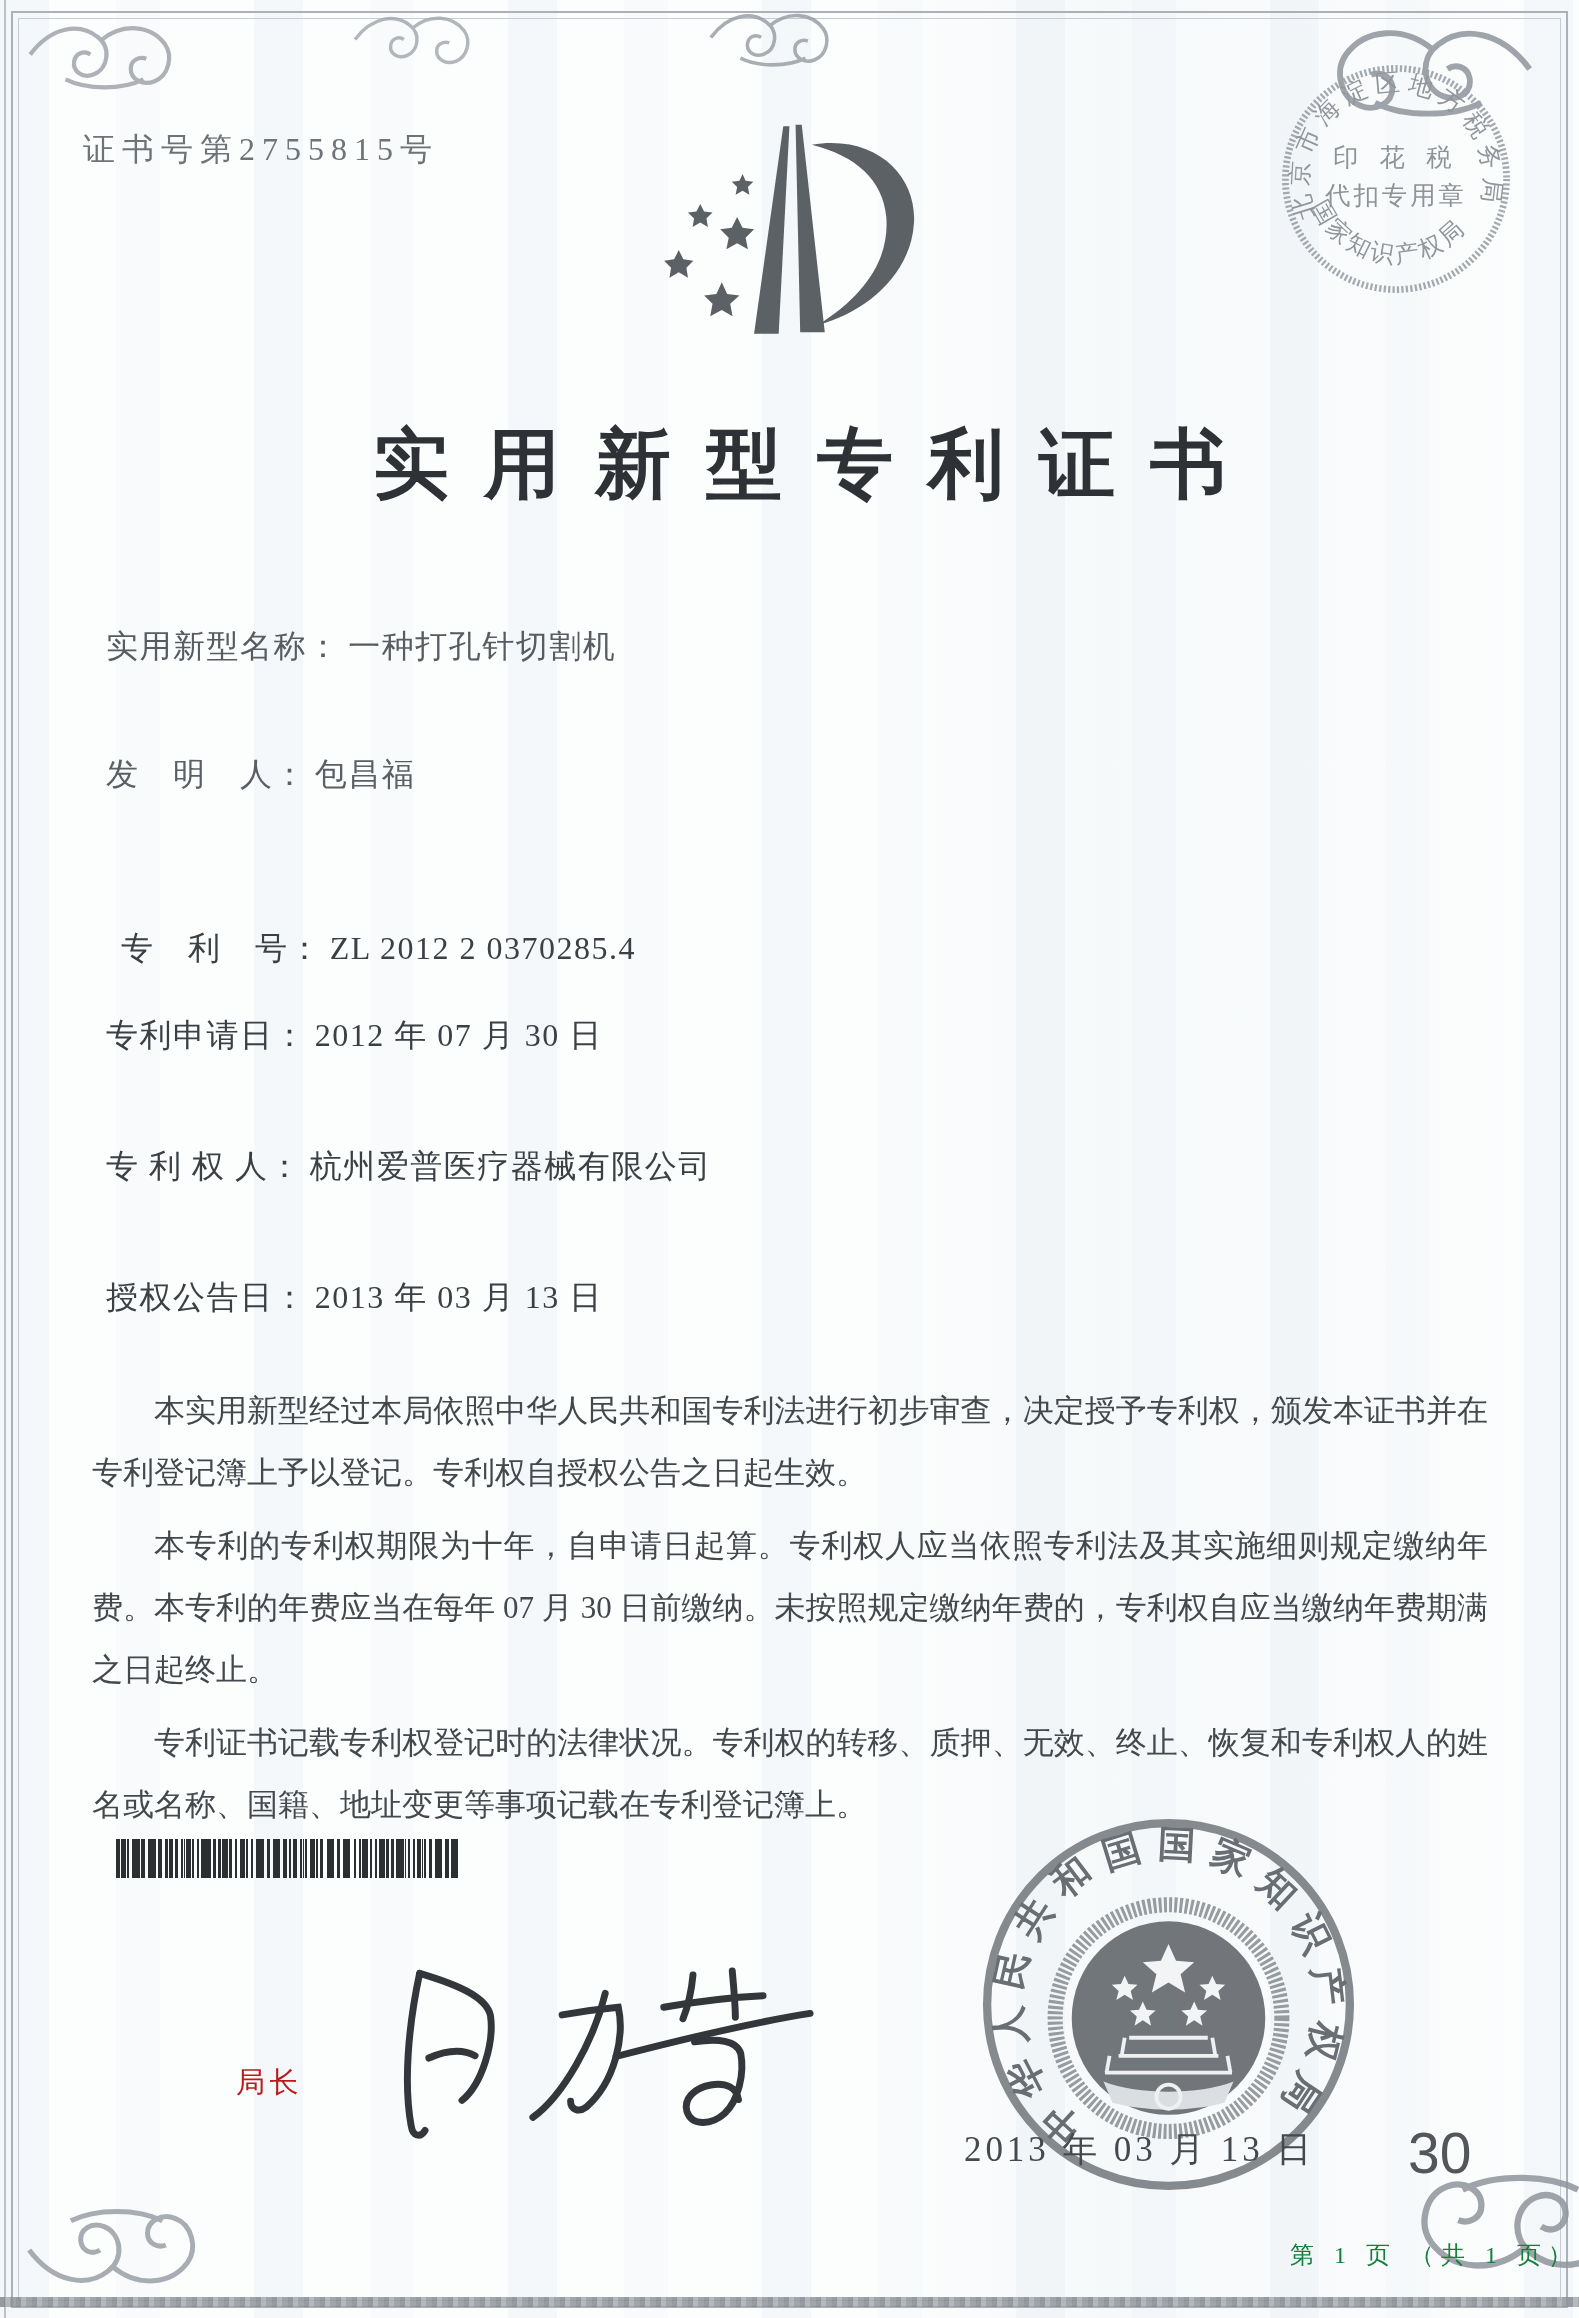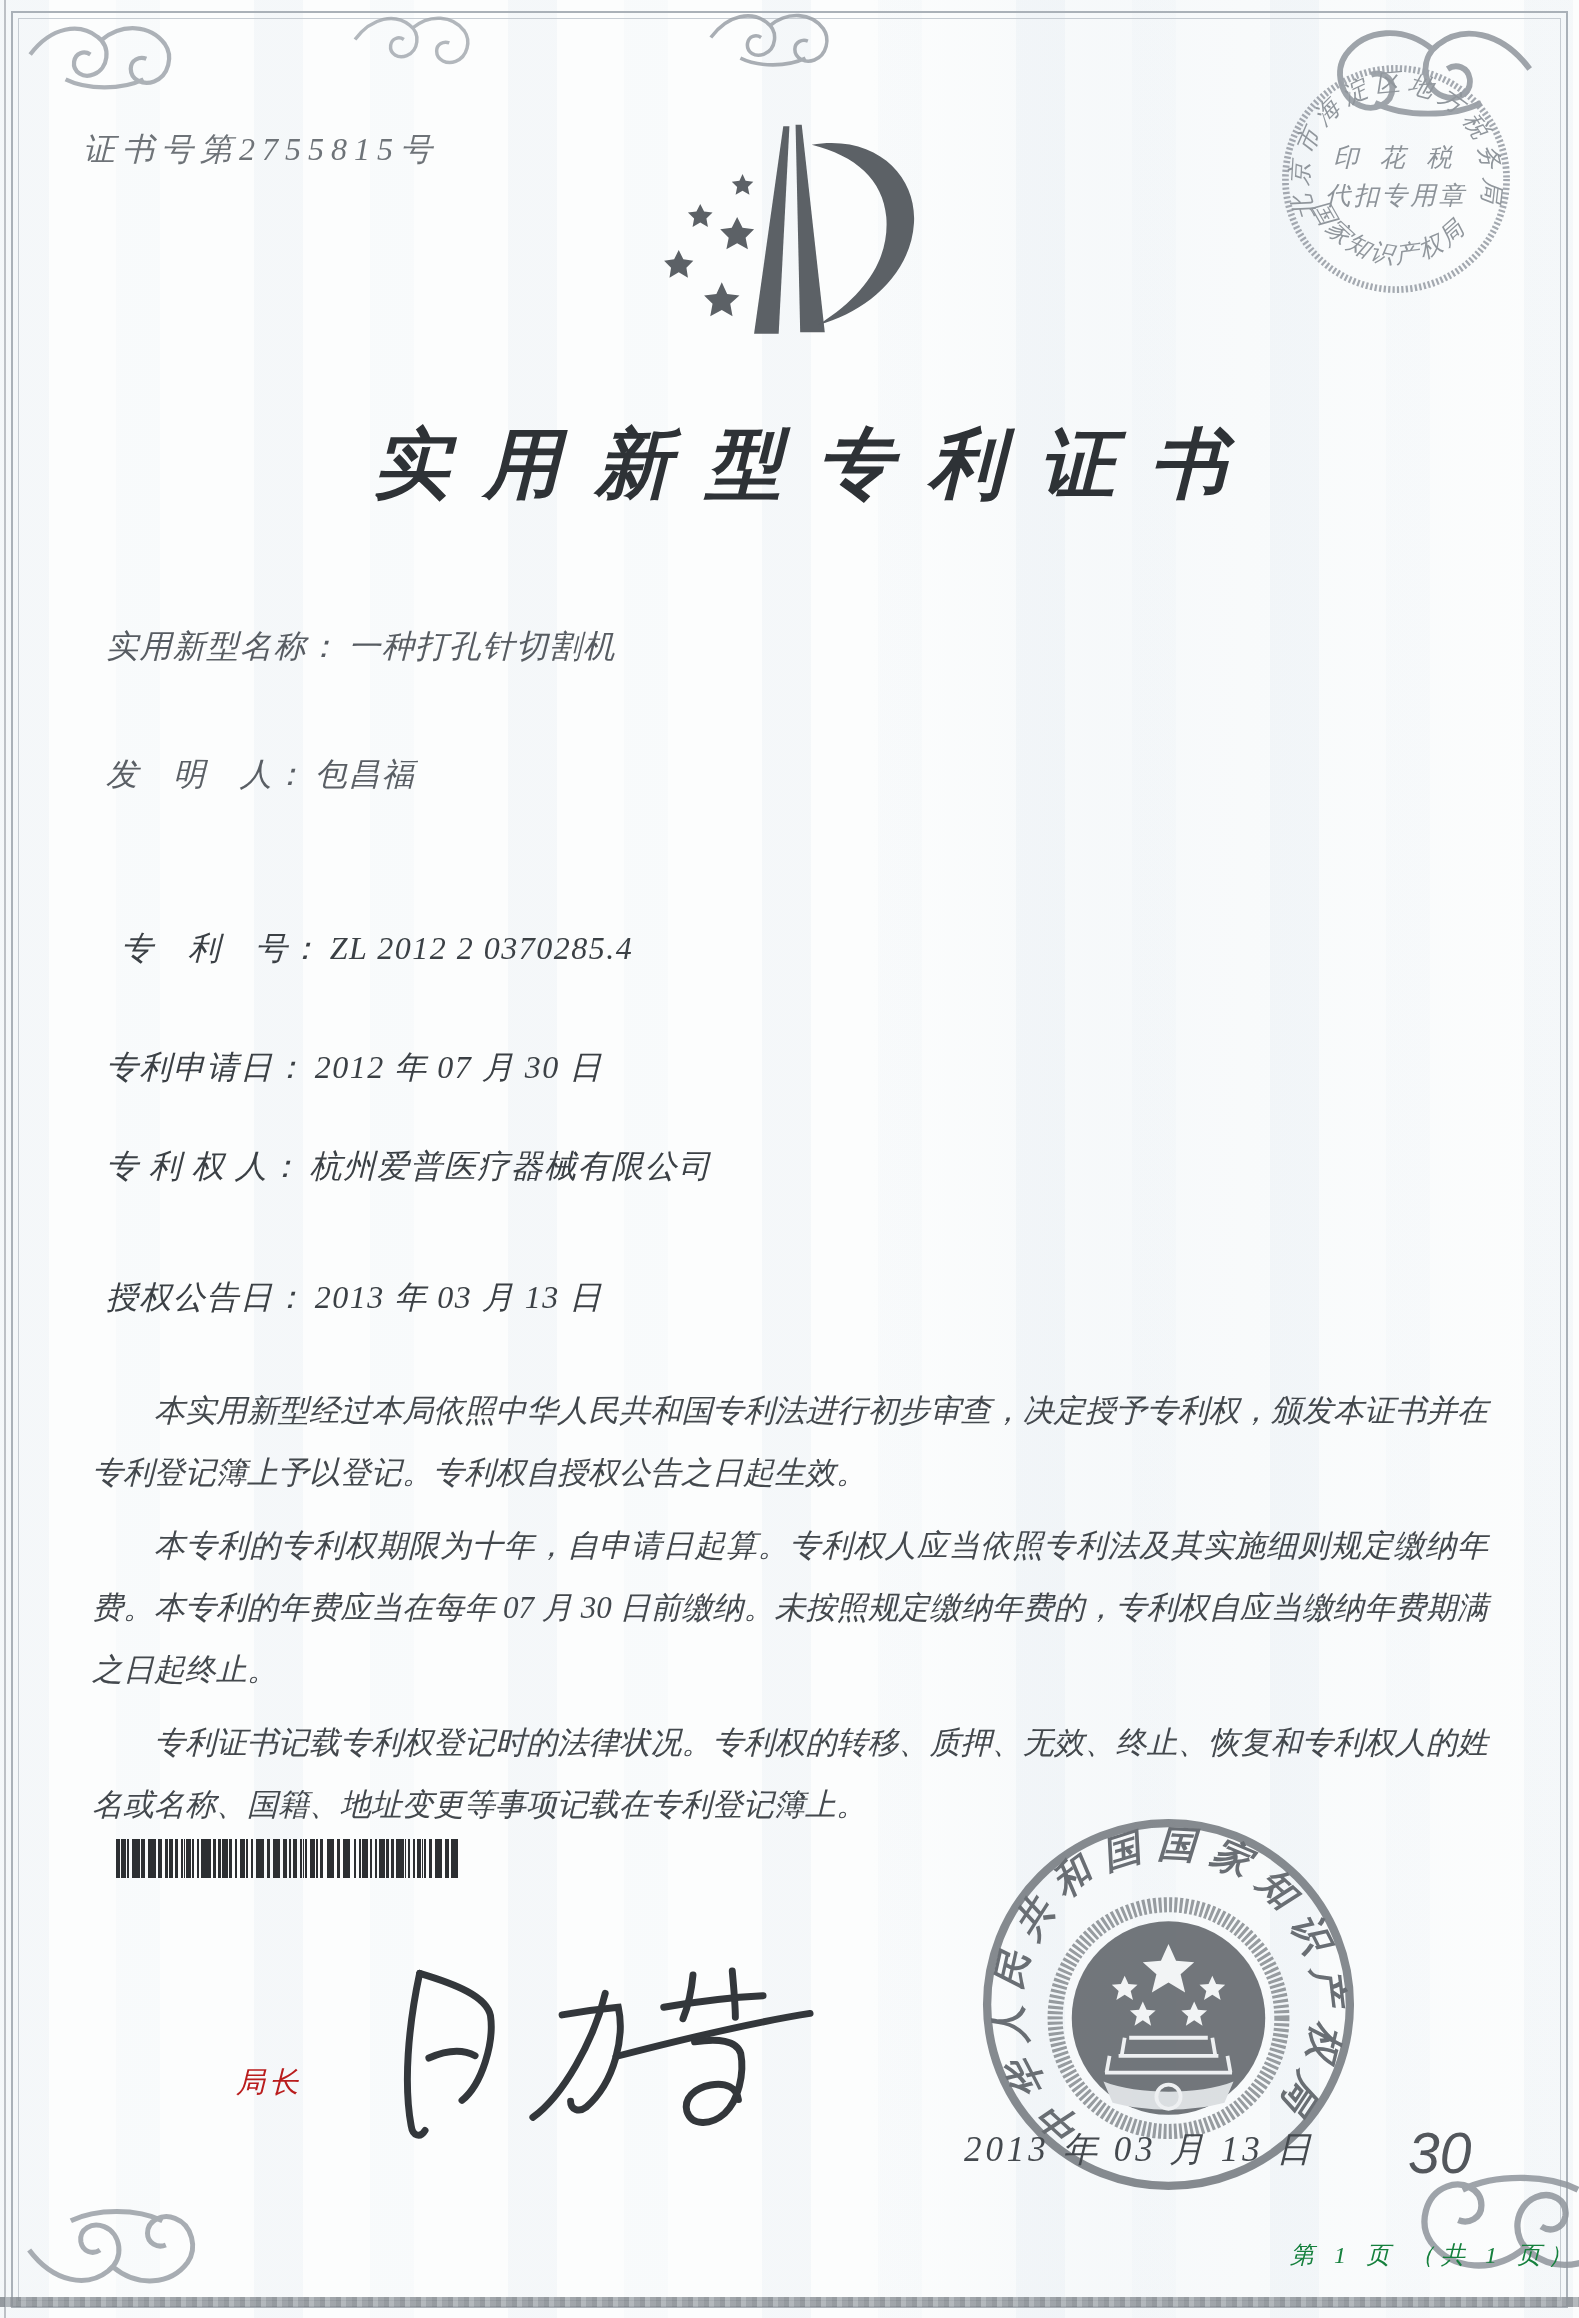--- a/index.html
+++ b/index.html
@@ -1,19 +1,19 @@
 <!DOCTYPE html>
 <html style="font-size:12.3px"><head>
 <meta charset="utf-8">
 <style>
   html,body{margin:0;padding:0;background:#e9ebed;}
   .page{
     position:relative;width:1579px;height:2319px;margin:0 auto;
     background:#fcfdfd;overflow:hidden;
-    font-family:"Liberation Serif", serif;color:#3c4045;font-style:italic;
+    font-family:"Liberation Serif", serif;color:#3c4045;
   }
   
   .scan-streaks{
     position:absolute;inset:0;pointer-events:none;
     background:
       repeating-linear-gradient(90deg, rgba(206,219,231,.16) 0 49px, rgba(255,255,255,0) 49px 116px,
         rgba(214,226,236,.10) 116px 160px, rgba(255,255,255,0) 160px 254px),
       linear-gradient(90deg, rgba(255,255,255,0) 0 55%, rgba(204,218,230,.12) 70%, rgba(255,255,255,0) 100%);
   }
   .frame-outer{position:absolute;inset:10.8px;border:2.3px solid #aab1b8;pointer-events:none;}
@@ -39,21 +39,21 @@
     white-space:nowrap;
     padding-left:20px;
   }
 
   .field{position:absolute;left:106px;font-size:32px;color:#3b4045;white-space:nowrap;letter-spacing:1.5px;}
   .field .lab{letter-spacing:1.5px;}
   .field .val{margin-left:7.7px;text-align:right;}
   .f0{top:625px;color:#575c62;}
   .f1{top:753px;color:#5a5f65;}
   .f2{top:927px;margin-left:15px;}
-  .f3{top:1014px;margin-top:32px;}
+  .f3{top:1014px;}
   .f4{top:1145px;}
   .f5{top:1276px;}
 
   .body-text{
     position:absolute;left:92px;right:91px;top:1380px;
     font-size:31px;line-height:62px;text-align:justify;color:#43484d;
   }
   .body-text p{margin:0 0 10.8px 0;text-indent:2em;}
 
   .barcode{

